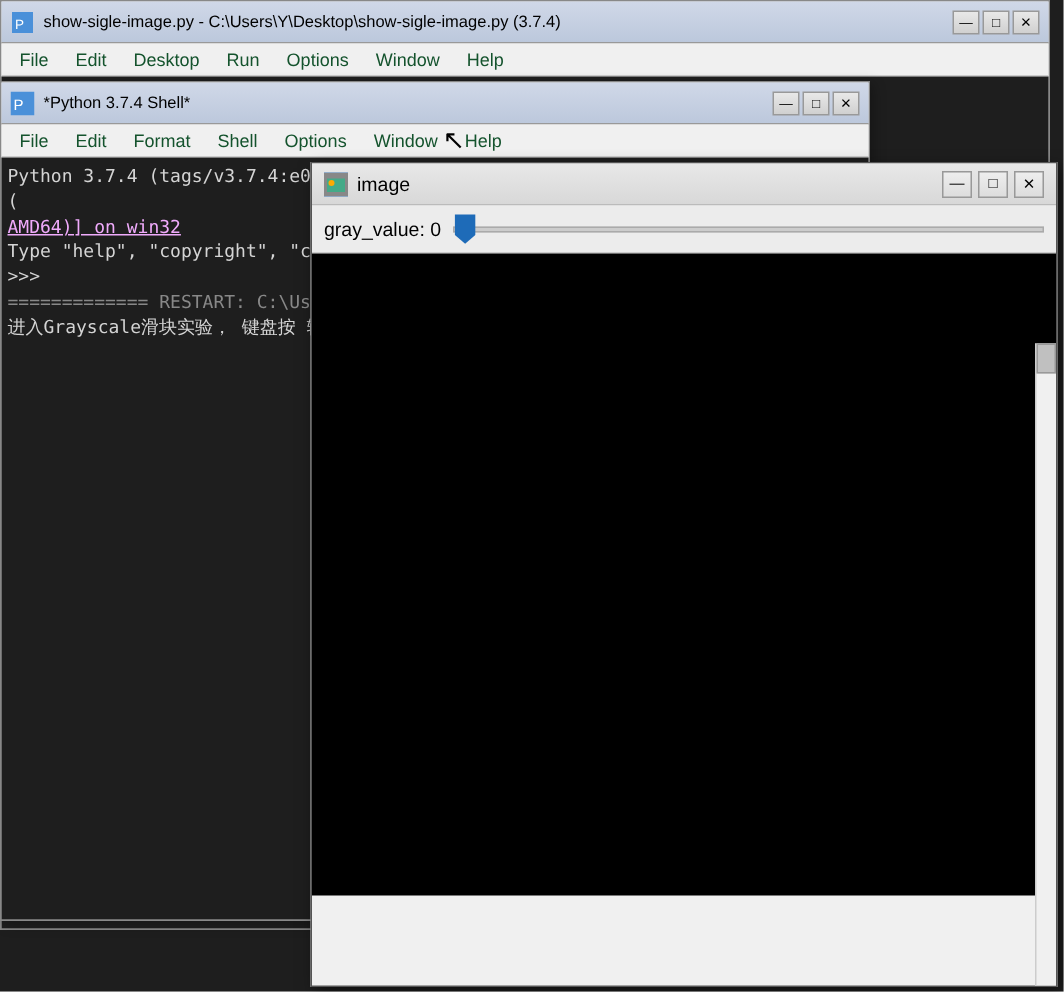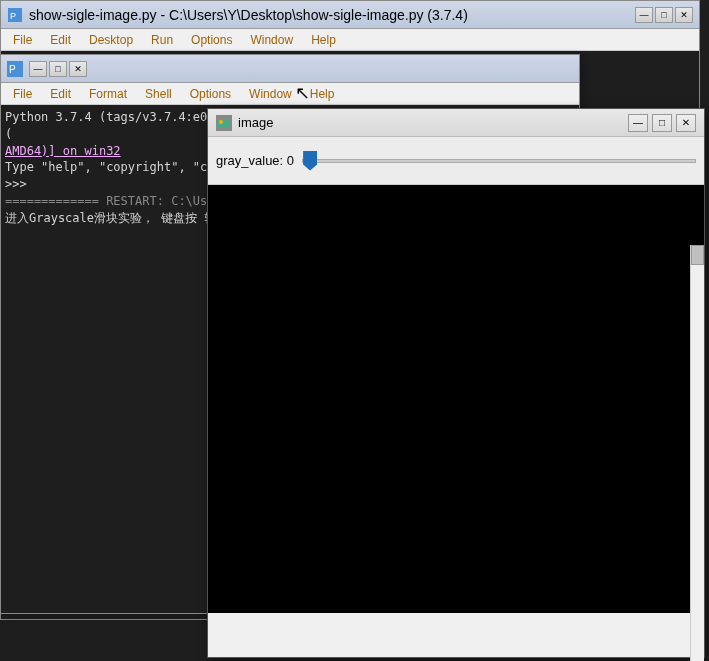--- a/index.html
+++ b/index.html
@@ -37,21 +37,21 @@
       width: 16px;
       height: 16px;
       margin-right: 6px;
       display: flex;
       align-items: center;
       justify-content: center;
     }
 
     .editor-titlebar .title-text {
       flex: 1;
-      font-size: 14px;
+      font-size: 11px;
       color: #000;
     }
 
     .window-controls {
       display: flex;
       gap: 2px;
     }
 
     .win-btn {
       width: 18px;
@@ -72,21 +72,21 @@
       align-items: center;
       padding: 0 4px;
       gap: 2px;
       border-bottom: 1px solid #ccc;
     }
 
     .menu-item {
       padding: 1px 8px;
       font-size: 12px;
       cursor: pointer;
-      color: #a16207;
+      color: #14532d;
     }
 
     .editor-content {
       background: #1e1e1e;
       height: calc(100% - 50px);
       color: #d4d4d4;
       font-family: Consolas, monospace;
       font-size: 12px;
       padding: 4px;
     }
@@ -195,21 +195,21 @@
       display: flex;
       align-items: center;
       justify-content: center;
       font-size: 10px;
       cursor: pointer;
       margin-left: 2px;
     }
 
     .image-toolbar {
       background: #ececec;
-      height: 48px;
+      height: 32px;
       display: flex;
       align-items: center;
       padding: 0 8px;
       border-bottom: 1px solid #ccc;
       gap: 8px;
     }
 
     .gray-value-label {
       font-size: 13px;
       color: #000;
@@ -310,20 +310,21 @@
 </div>
 
 <div class="shell-window">
   <div class="shell-titlebar">
     <div class="title-icon">
       <svg width="16" height="16" viewBox="0 0 16 16">
         <rect width="16" height="16" fill="#4a90d9"></rect>
         <text x="2" y="12" font-size="10" fill="white">P</text>
       </svg>
     </div>
+    <span class="title-text">*Python 3.7.4 Shell*</span>
     <div class="window-controls">
       <div class="win-btn">—</div>
       <div class="win-btn">□</div>
       <div class="win-btn">✕</div>
     </div>
   </div>
   <div class="shell-menubar">
     <span class="menu-item">File</span>
     <span class="menu-item">Edit</span>
     <span class="menu-item">Format</span>

